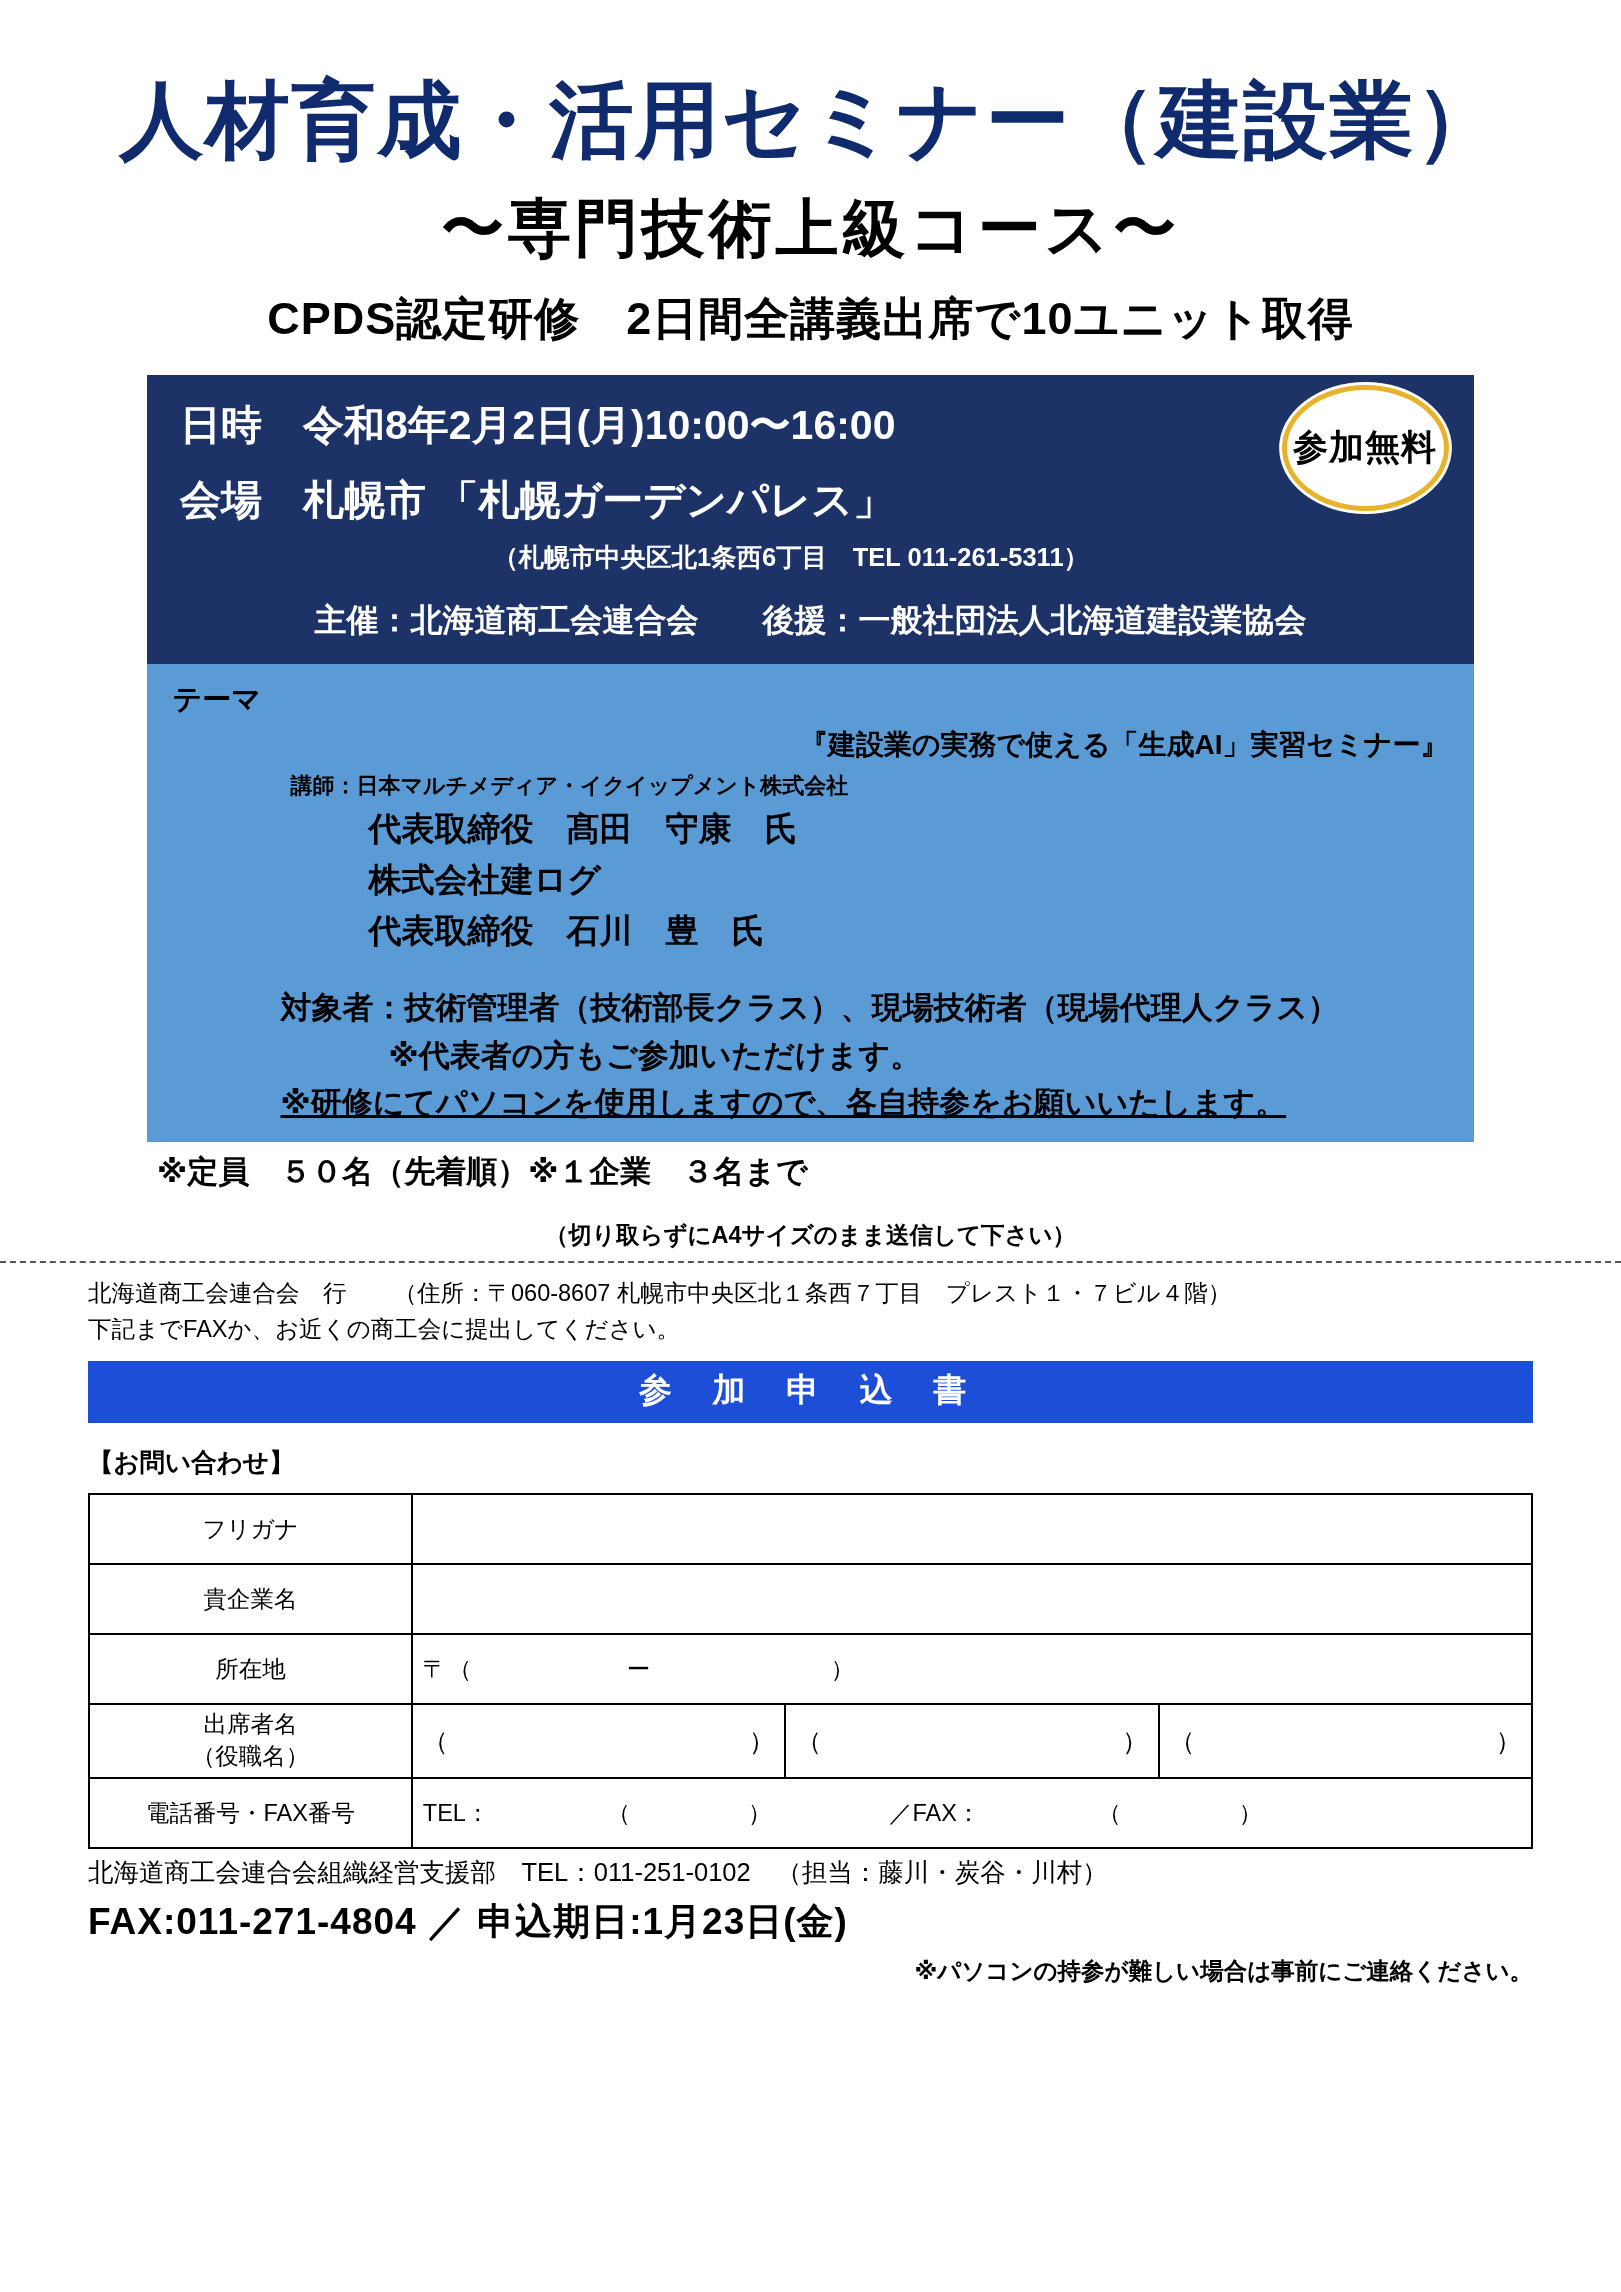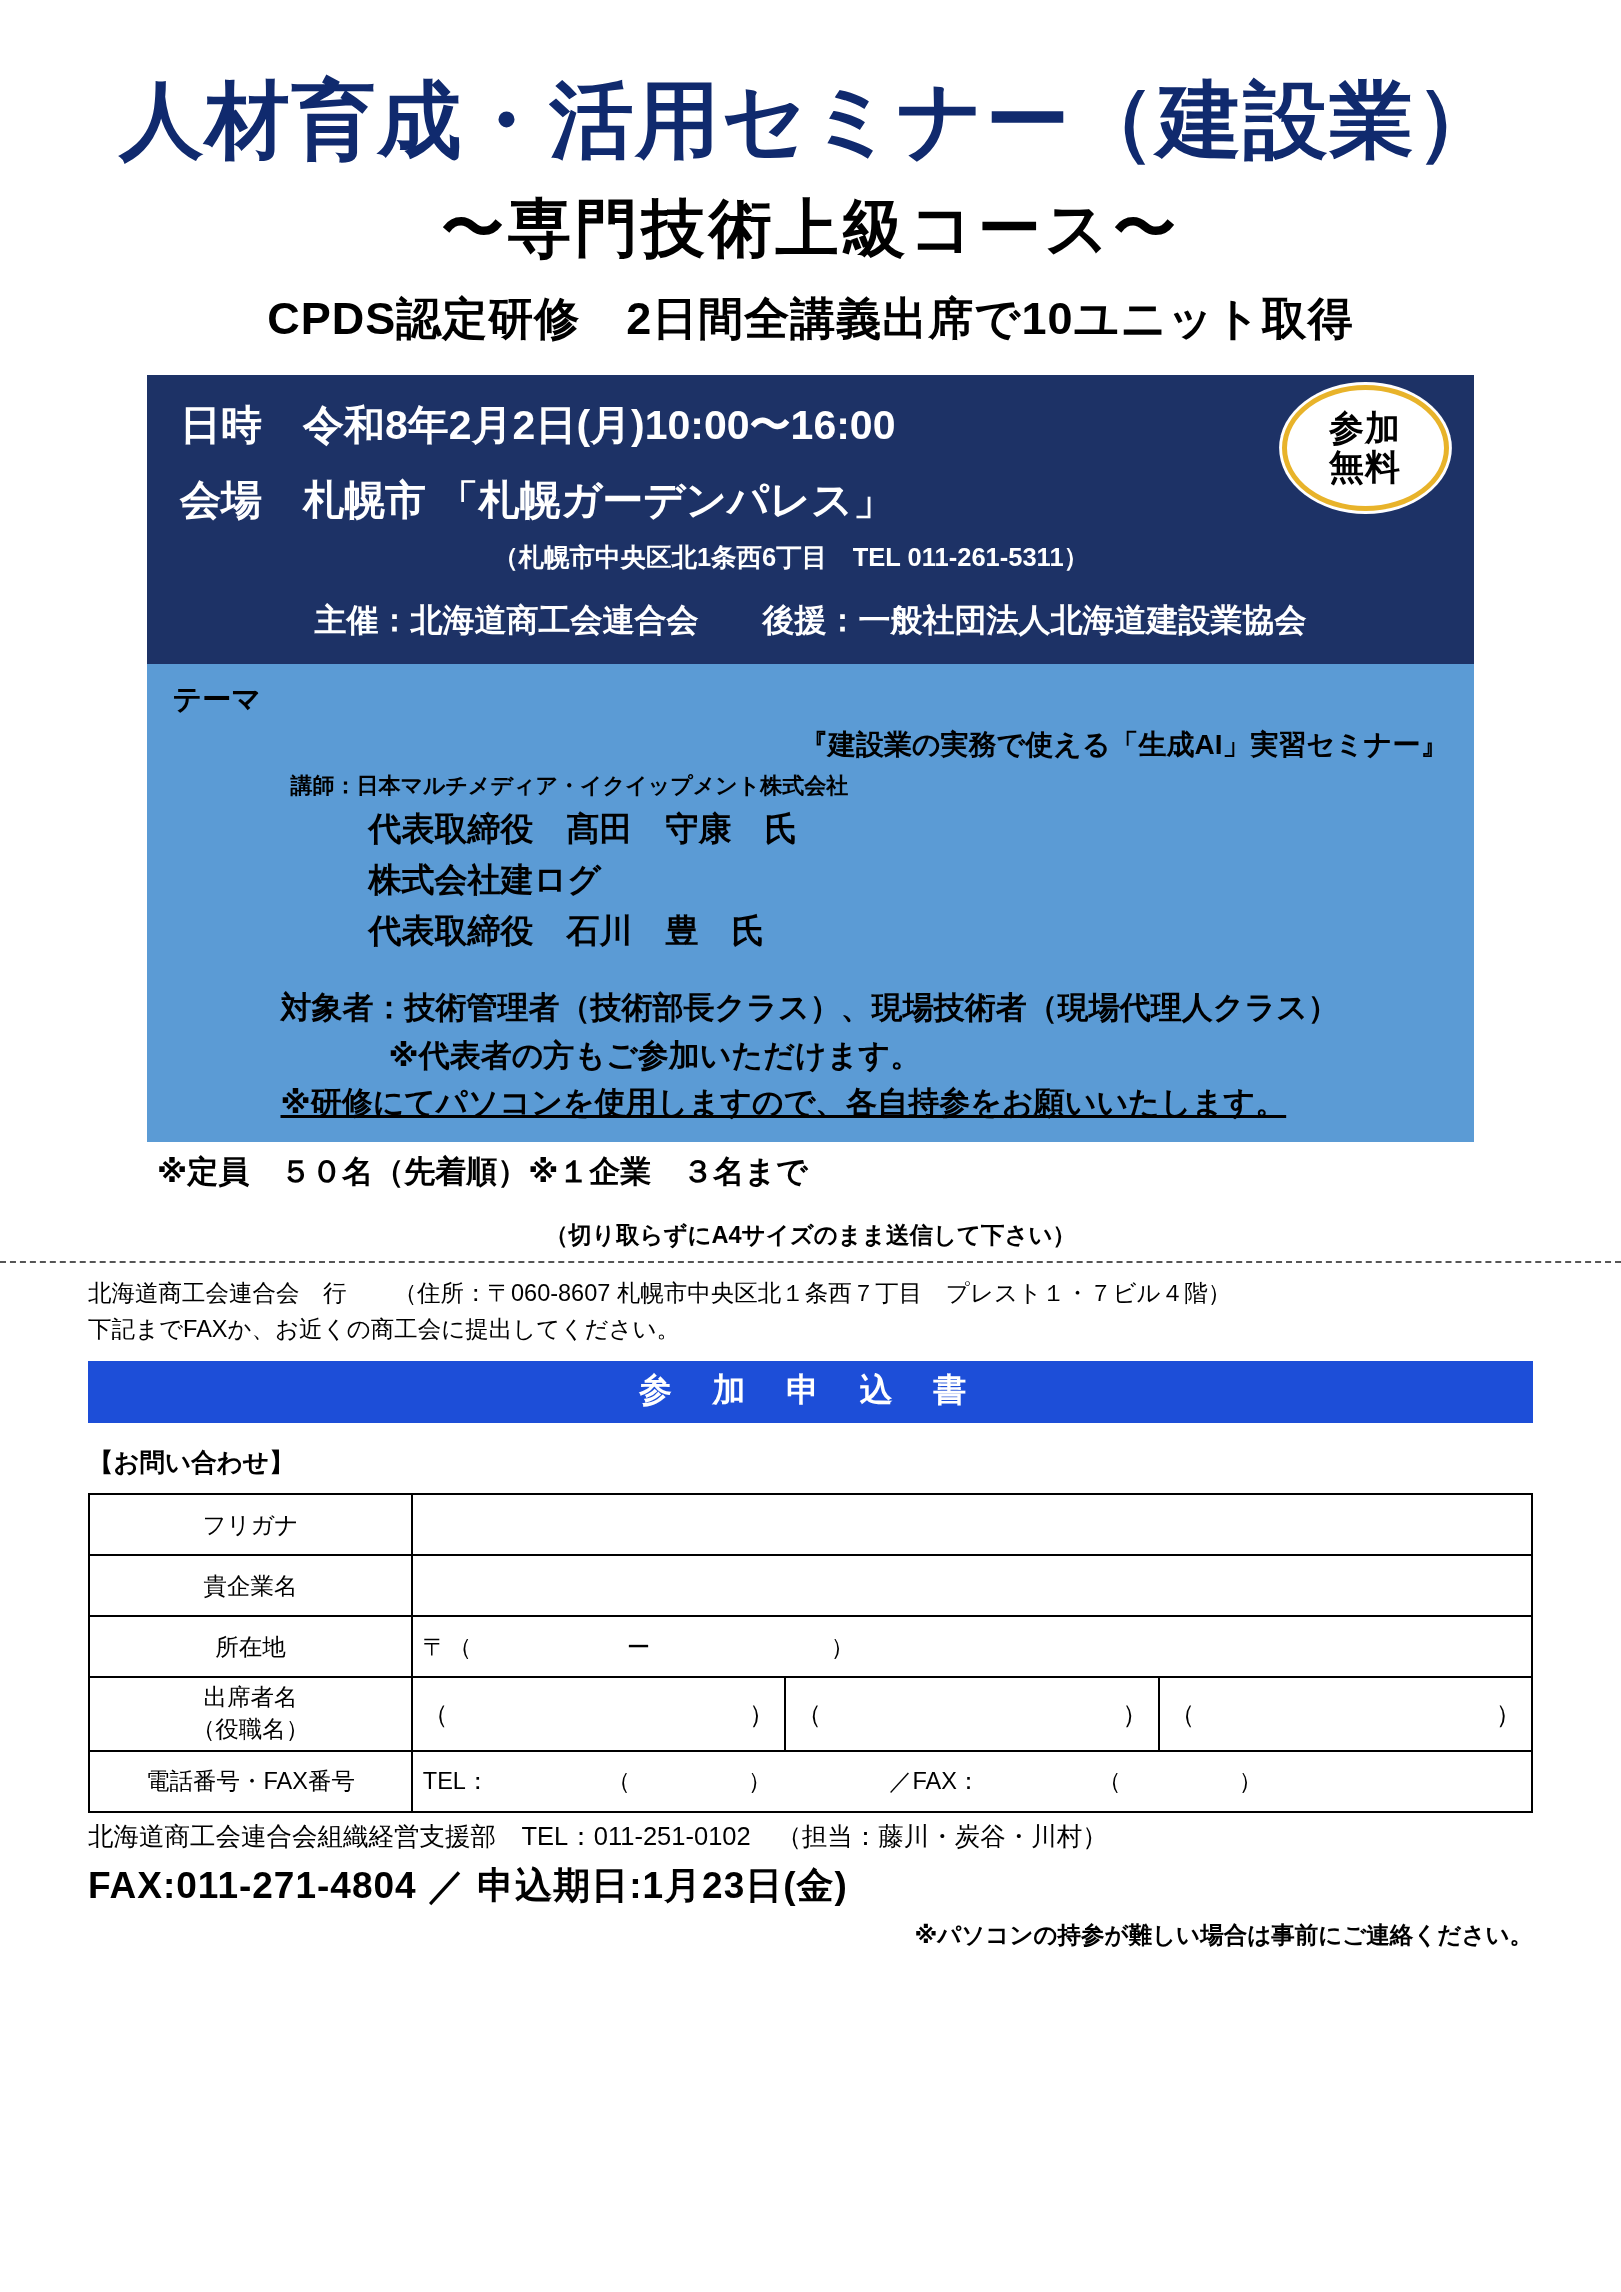--- a/index.html
+++ b/index.html
@@ -104,21 +104,21 @@
     position: absolute;
     right: 25.5px;
     top: 9.8px;
     width: 157px;
     height: 116px;
     border-radius: 50%;
     background: #ffffff;
     border: 5.9px solid #e8b32a;
     box-shadow: 0 0 0 2.9px #ffffff;
     display: flex;
-    flex-direction: column;
+    flex-direction: row;
     align-items: center;
     justify-content: center;
     color: #000000;
     font-weight: bold;
     font-size: 35px;
     line-height: 1.1;
     letter-spacing: 1px;
   }
 
   
@@ -225,21 +225,21 @@
 
   
   table.form {
     margin-top: 13.7px;
     width: 100%;
     border-collapse: collapse;
     table-layout: fixed;
   }
   table.form td {
     border: 2px solid #000000;
-    height: 61px;
+    height: 70px;
     font-size: 23.5px;
     vertical-align: middle;
     padding: 3.9px 9.8px;
     box-sizing: border-box;
   }
   td.lbl {
     width: 323px;
     text-align: center;
     font-size: 24.5px;
   }

